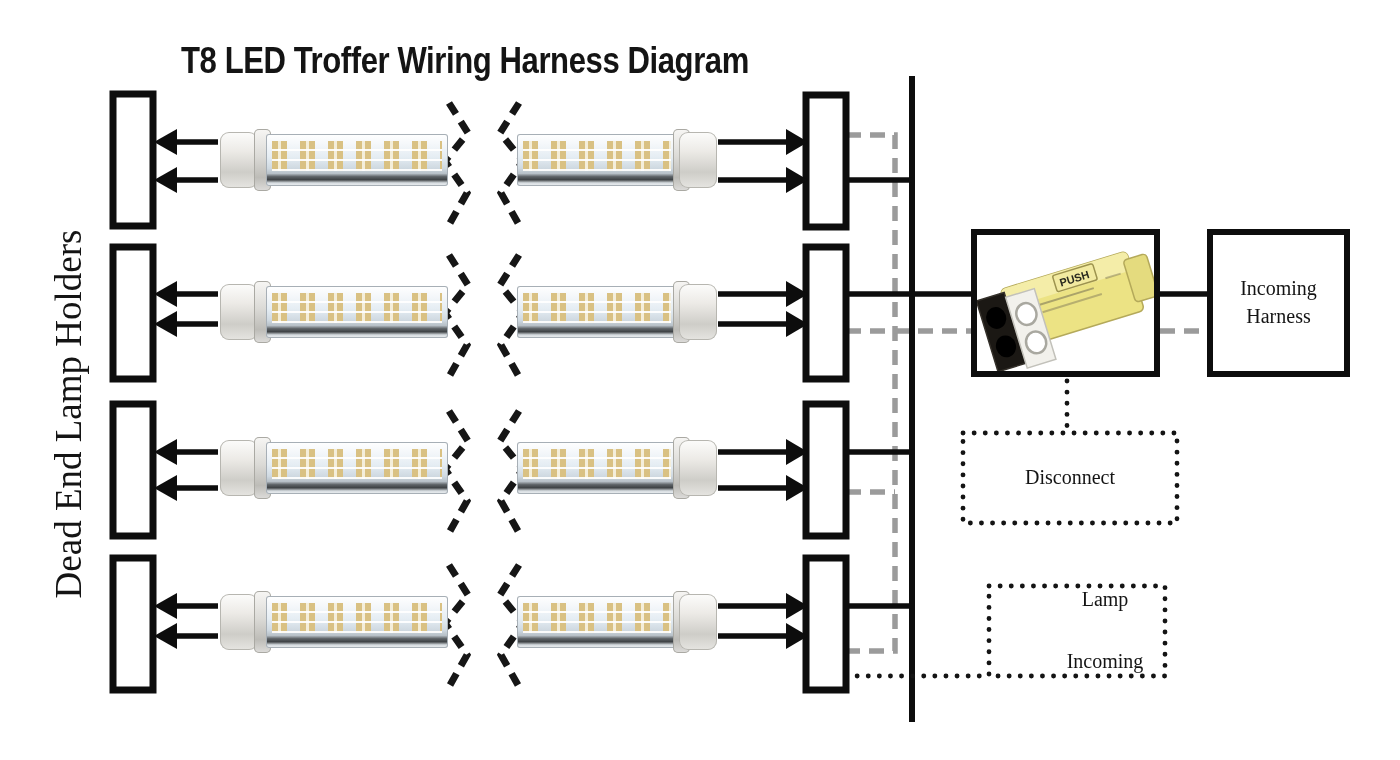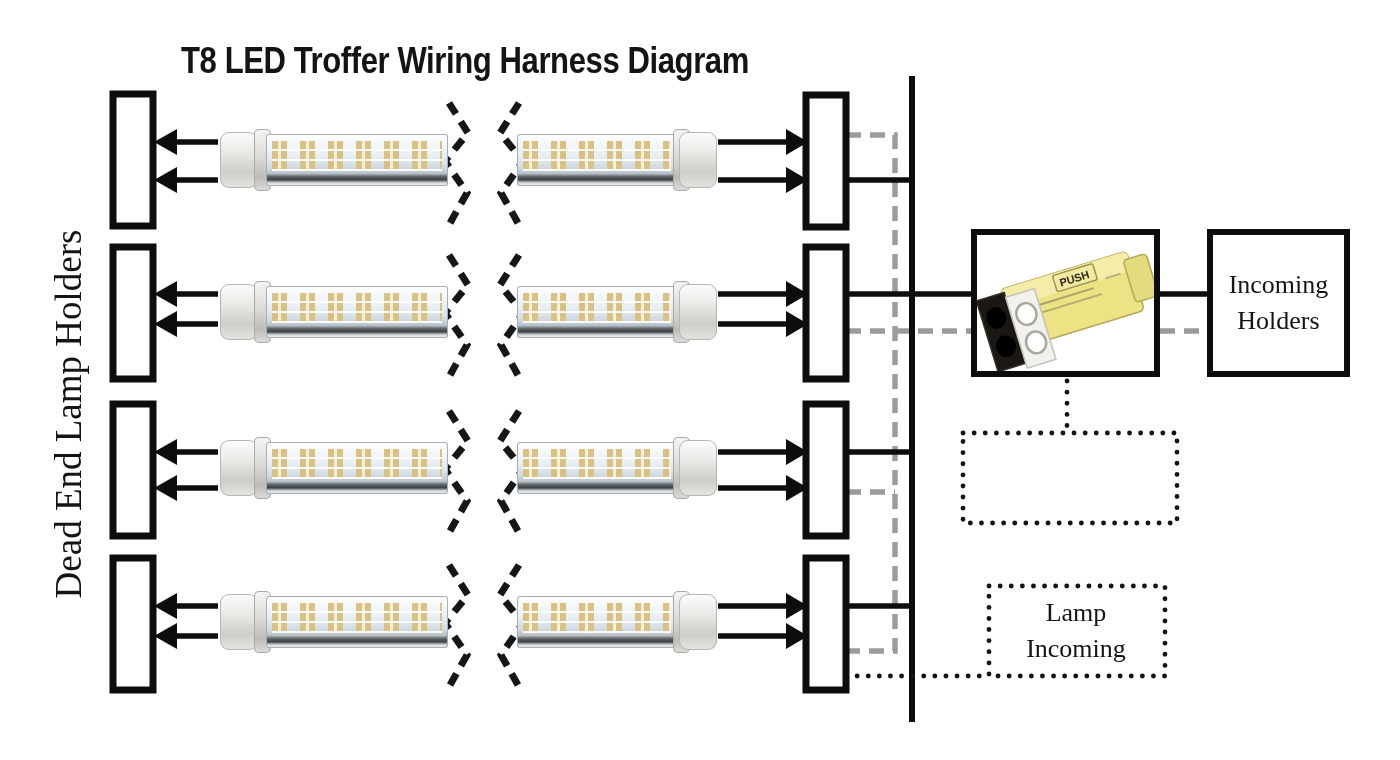--- a/index.html
+++ b/index.html
@@ -8,21 +8,21 @@
   .abs{position:absolute;}
   svg{display:block;}
 
   
   .title{left:181px;top:40px;font-family:"Liberation Sans",sans-serif;font-weight:bold;
          font-size:37px;letter-spacing:-.5px;color:#141414;white-space:nowrap;
          transform:scaleX(.84);transform-origin:left center;}
   .side-label{left:-141px;top:392px;width:420px;height:44px;text-align:center;
               font-size:37px;color:#141414;transform:rotate(-90deg);white-space:nowrap;}
   .label-box{display:flex;flex-direction:column;align-items:center;justify-content:center;
-             text-align:center;font-size:26px;line-height:1.38;color:#141414;}
+             text-align:center;font-size:20px;line-height:1.38;color:#141414;}
   .supply-box{left:1207px;top:229px;width:143px;height:148px;border:6px solid #0d0d0d;
               box-sizing:border-box;background:#fff;}
 
   
   .connector-box{left:971px;top:229px;width:189px;height:148px;border:6px solid #0d0d0d;
                  box-sizing:border-box;background:#fff;}
 
   
   .tube{position:absolute;height:58px;}
   .tube .cap{position:absolute;width:38px;height:56px;top:1px;border-radius:9px;
@@ -217,24 +217,25 @@
       </g>
     </svg>
   </div>
 
   <div class="abs title">T8 LED Troffer Wiring Harness Diagram</div>
 
   <div class="abs side-label">Dead End Lamp Holders</div>
 
   <div class="abs label-box supply-box">
     <div>Incoming</div>
-    <div>Holders</div>
+    <div>Harness</div>
   </div>
 
   <div class="abs label-box" style="left:963px;top:433px;width:214px;height:90px;">
-  </div>
-
-  <div class="abs label-box" style="left:988px;top:586px;width:176px;height:90px;">
+    <div>Disconnect</div>
+  </div>
+
+  <div class="abs label-box" style="left:1017px;top:586px;width:176px;height:90px;justify-content:space-between;">
     <div>Lamp</div>
     <div>Incoming</div>
   </div>
 
 </div>
 
 </body></html>

